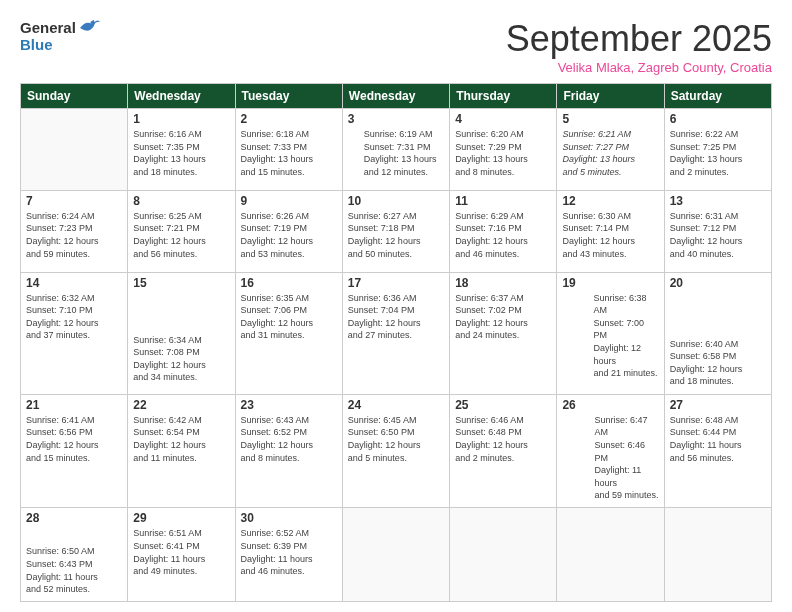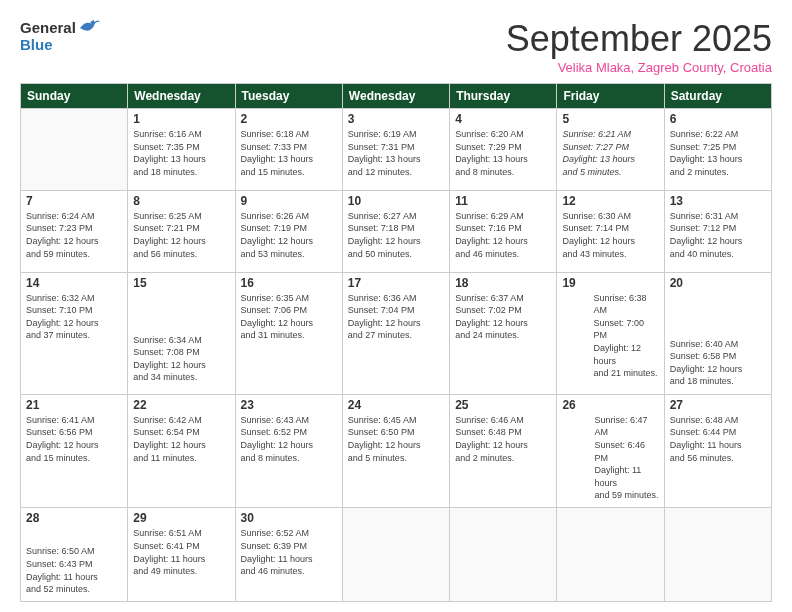--- a/index.html
+++ b/index.html
@@ -141,21 +141,21 @@
           </td>
           <td>
             <span class="day-number">2</span>
             <div class="day-info" style="white-space: pre-line;">Sunrise: 6:18 AM
 Sunset: 7:33 PM
 Daylight: 13 hours
 and 15 minutes.</div>
           </td>
           <td>
             <span class="day-number">3</span>
-            <div class="day-info" style="white-space: pre-line;">Sunrise: 6:19 AM
+            <div class="day-info" style="white-space: pre-line; margin-left: 16px;">Sunrise: 6:19 AM
 Sunset: 7:31 PM
 Daylight: 13 hours
 and 12 minutes.</div>
           </td>
           <td>
             <span class="day-number">4</span>
             <div class="day-info" style="white-space: pre-line;">Sunrise: 6:20 AM
 Sunset: 7:29 PM
 Daylight: 13 hours
 and 8 minutes.</div>

